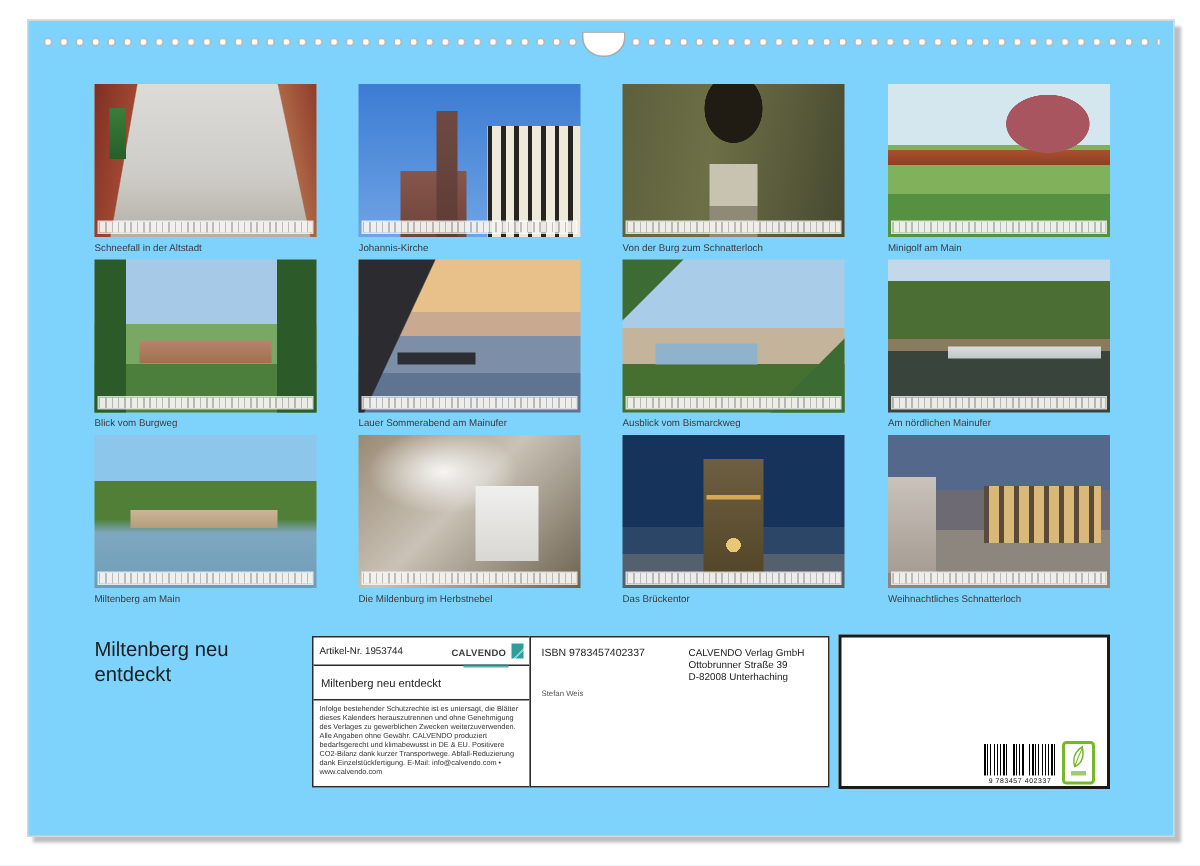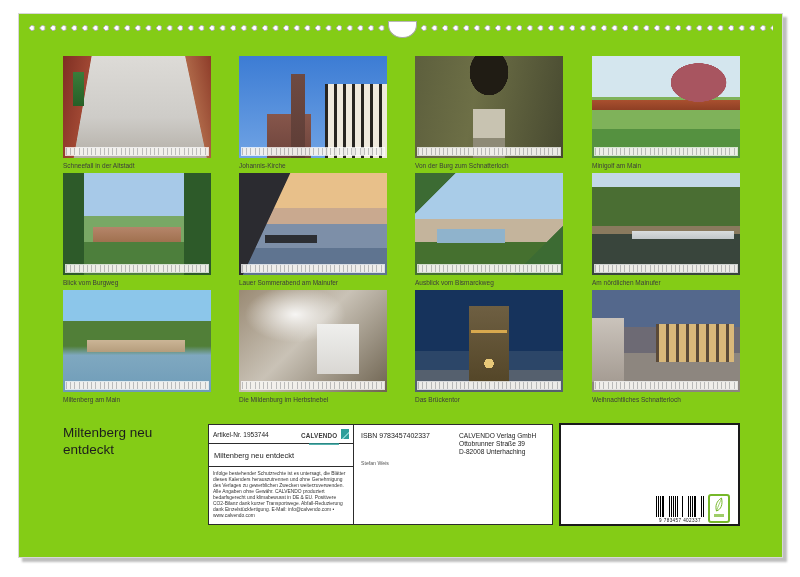--- a/index.html
+++ b/index.html
@@ -1,20 +1,20 @@
 <!DOCTYPE html>
 <html><head>
 <meta charset="utf-8">
 <style>
   html,body{margin:0;padding:0;background:#fff;}
   #screen{position:relative;width:800px;height:577px;background:#fff;overflow:hidden;
           font-family:"Liberation Sans",sans-serif;color:#222;}
 
   
-  .sheet{position:absolute;left:18px;top:13px;width:763px;height:543px;background:#84cc16;
+  .sheet{position:absolute;left:18px;top:13px;width:763px;height:543px;background:#7dd3fc;
          border:1px solid #d7d7d7;box-shadow:4px 4px 2px rgba(110,110,110,.45);}
 
   
   .holes{position:absolute;left:8px;top:9px;width:746px;height:10px;
          background:radial-gradient(circle 3px at 5px 5px,#ffffff 1.9px,#b4b4b4 2.1px,#b4b4b4 2.7px,rgba(0,0,0,0) 3px);
          background-size:10.6px 10px;background-repeat:repeat-x;}
   .hanger{position:absolute;left:369px;top:7px;width:27px;height:15px;background:#fff;
           border:1px solid #a8a8a8;border-top:1px solid #b8b8b8;
           border-radius:0 0 14px 14px / 0 0 13px 13px;z-index:2;}
 

